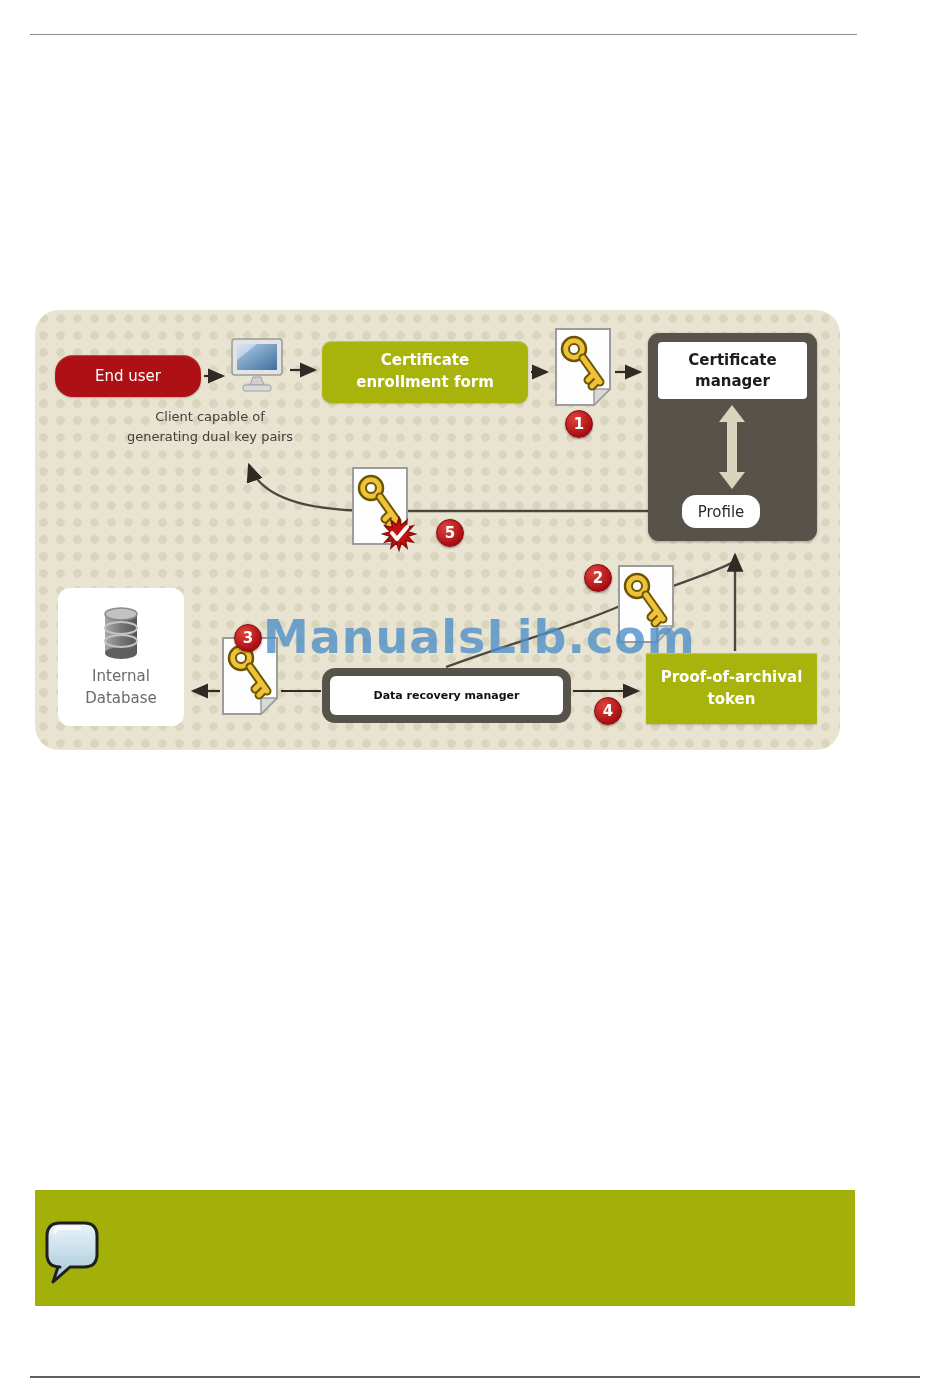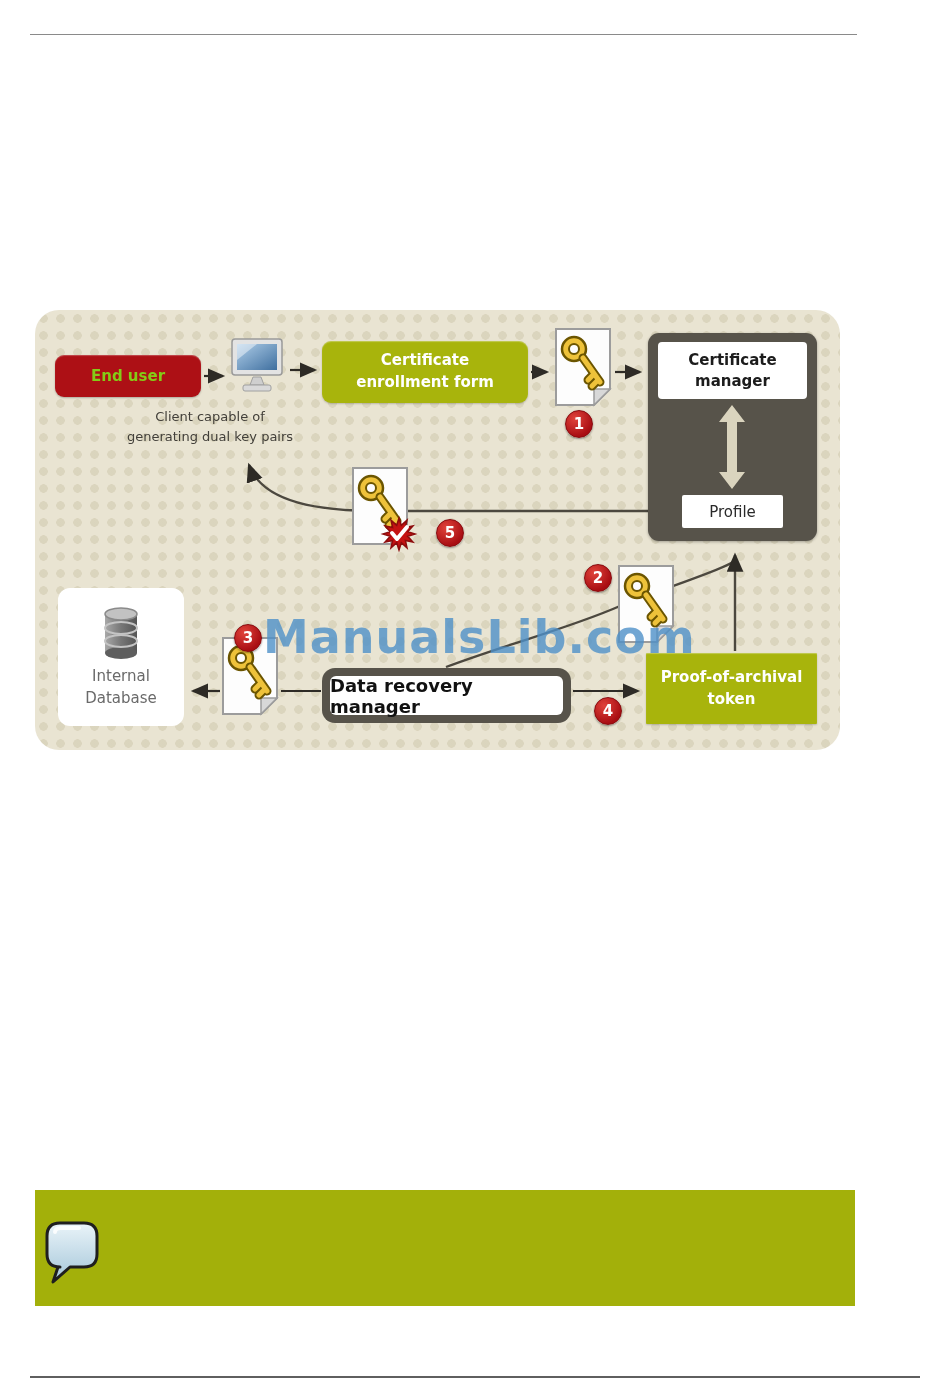--- a/index.html
+++ b/index.html
@@ -18,22 +18,22 @@
     background-image: radial-gradient(circle, rgba(188,180,148,.32) 4px, transparent 4.6px);
     background-size:17px 17px;
   }
   .connectors { position:absolute; left:0; top:0; z-index:1; }
   .node { position:absolute; z-index:2; }
   .flex-center { display:flex; align-items:center; justify-content:center; text-align:center; }
   .preline { white-space:pre-line;align-items:center; }
 
   .end-user {
     left:20px; top:45px; width:146px; height:42px;
-    background:#ad1015; border-radius:9px;
-    color:#84cc16; font-weight:bold; font-size:15px;
+    background:#ad1015; border-radius:18px;
+    color:#ffffff; font-weight:normal; font-size:15px;
     box-shadow: inset 0 1px 1px rgba(255,255,255,.25), 0 1px 2px rgba(0,0,0,.25);
   }
   .monitor { left:194px; top:26px; }
   .client-caption {
     left:60px; top:97px; width:230px;
     font-size:13px; line-height:1.5; color:#43403a; text-align:center;
   }
   .cert-form {
     left:287px; top:31px; width:206px; height:62px;
     background:#a8b40c; border-radius:9px;
@@ -45,43 +45,43 @@
     background:#57534a; border-radius:11px;
     box-shadow:0 1px 3px rgba(0,0,0,.3);
   }
   .cm-title {
     position:absolute; left:10px; top:9px; width:149px; height:57px;
     background:#fff; border-radius:4px;
     font-weight:bold; font-size:15px; color:#1c1c1c; line-height:1.4;
   }
   .updown-arrow { position:absolute; left:71px; top:72px; }
   .profile-box {
-    position:absolute; left:34px; top:162px; width:101px; height:33px;
-    background:#fff; border-radius:2px;
+    position:absolute; left:34px; top:162px; width:78px; height:33px;
+    background:#fff; border-radius:14px;
     font-size:15px; color:#2a2a2a;
   }
   .db-box {
     left:23px; top:278px; width:126px; height:138px;
     background:#fff; border-radius:12px;
     display:flex; flex-direction:column; align-items:center; justify-content:center; gap:5px;
     color:#6a6a6a; font-size:15px; line-height:1.45; text-align:center;
   }
   .key-icon { position:absolute; z-index:2; }
   .key1 { left:519px; top:17px; }
   .key5 { left:316px; top:156px; }
   .key2 { left:582px; top:254px; }
   .key3 { left:186px; top:326px; }
 
   .drm-outer {
     left:287px; top:358px; width:249px; height:55px;
     background:#57534a; border-radius:13px; padding:8px;
   }
   .drm-inner {
     width:100%; height:100%; background:#fff; border-radius:6px;
-    font-weight:bold; font-size:18px; color:#111;
+    font-weight:bold; font-size:11px; color:#111;
     display:flex; align-items:center; justify-content:center;
   }
   .token {
     left:611px; top:343px; width:171px; height:71px;
     background:#a8b40c; border-radius:1px;
     color:#fff; font-weight:bold; font-size:15px; line-height:1.45;
     box-shadow: inset 0 1px 1px rgba(255,255,255,.3), 0 1px 2px rgba(0,0,0,.2);
   }
   .badge {
     position:absolute; z-index:3; width:28px; height:28px; border-radius:50%;

